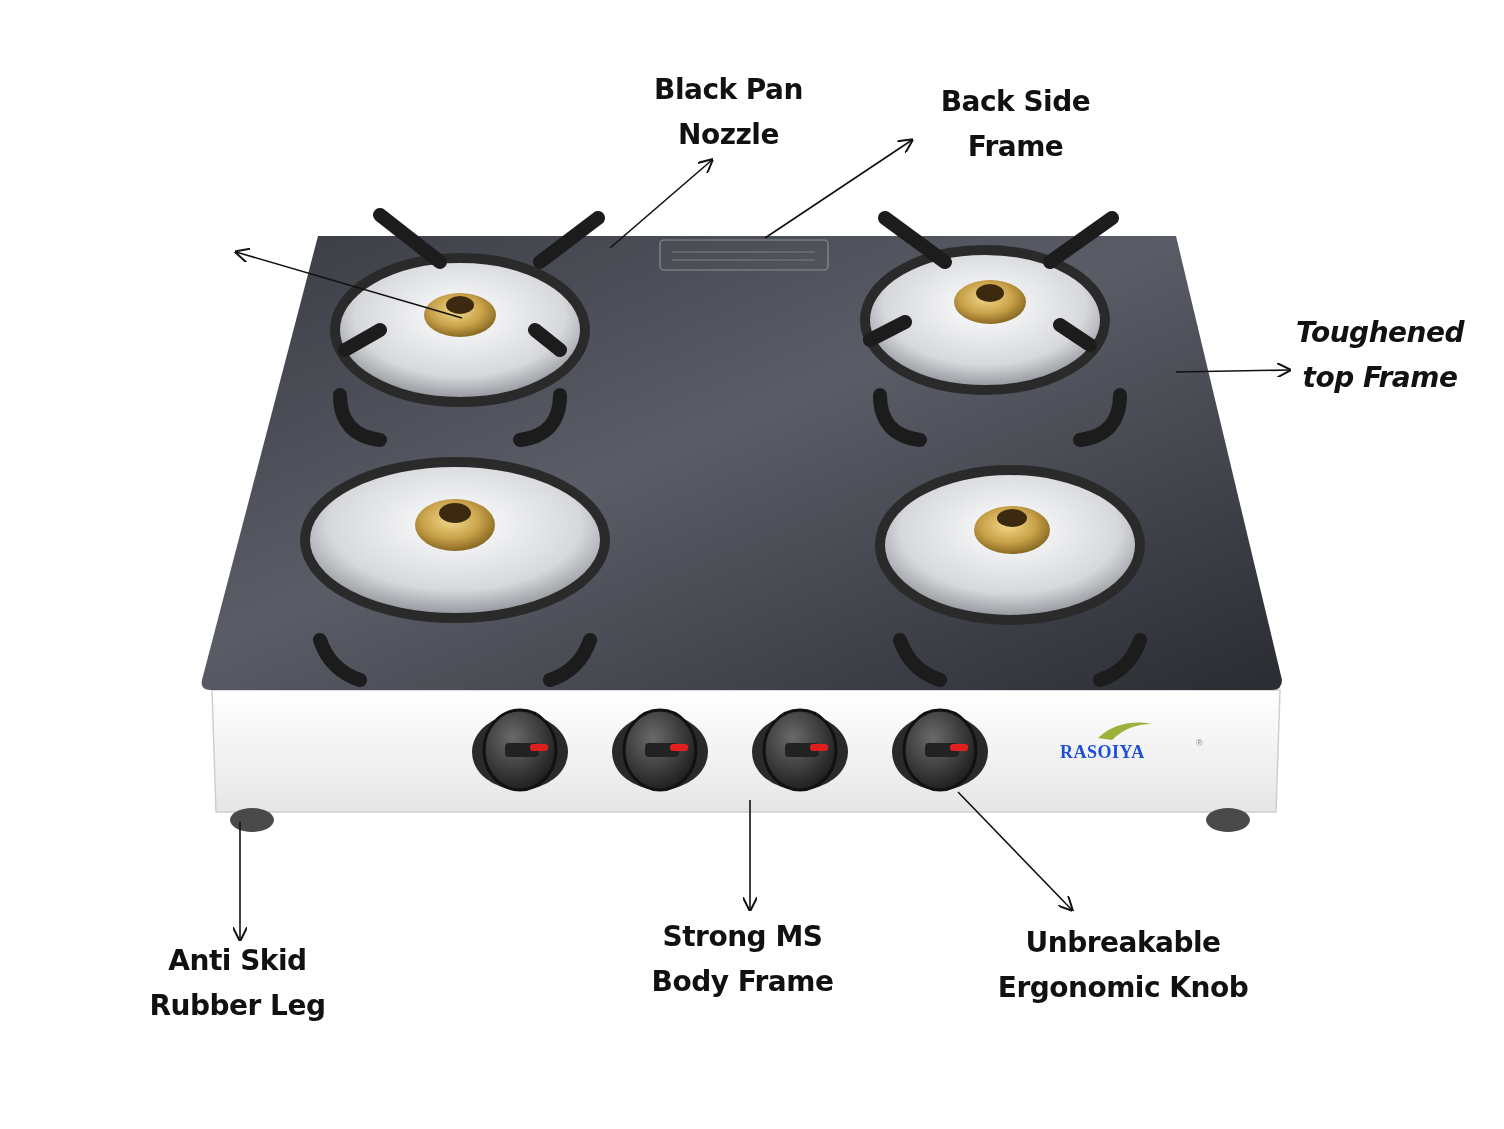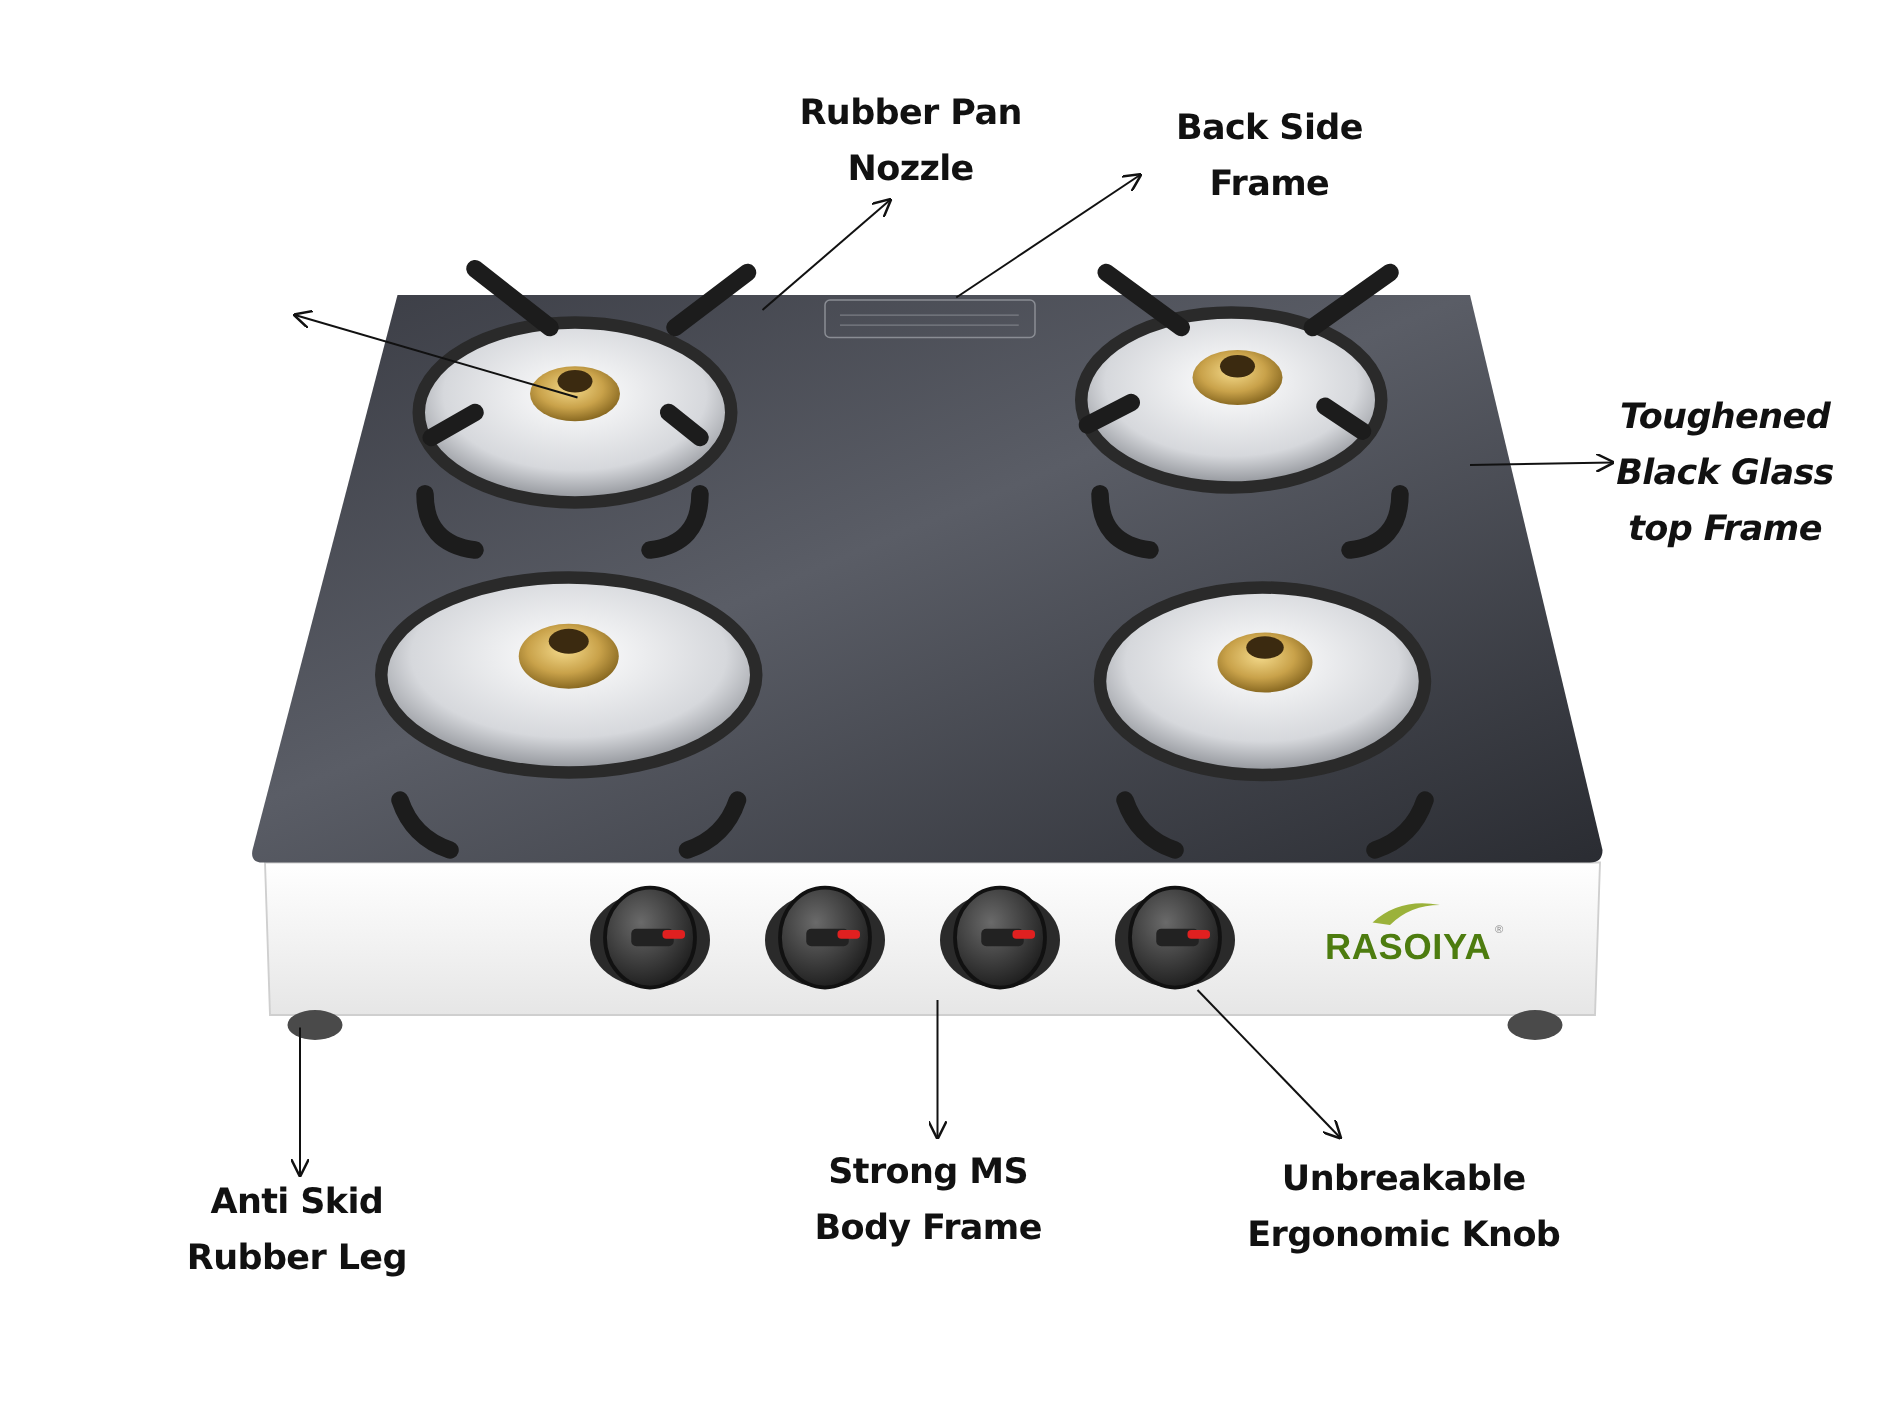--- a/index.html
+++ b/index.html
@@ -1,21 +1,21 @@
 <!DOCTYPE html>
 <html><head>
 <meta charset="utf-8">
 <style>
   html, body { margin:0; padding:0; background:#ffffff; }
   body { width:1504px; height:1129px; position:relative; overflow:hidden; font-family:"Liberation Sans", "DejaVu Sans", sans-serif; }
   .stage { position:absolute; left:0; top:0; width:1504px; height:1129px; }
   .label { position:absolute; font-family:"DejaVu Sans", "Liberation Sans", sans-serif; font-weight:bold; font-size:28px; line-height:45px; color:#111; text-align:center; white-space:nowrap; letter-spacing:-0.5px; }
   .label span { display:block; }
   svg.art { position:absolute; left:0; top:0; }
-  .brand { position:absolute; left:1060px; top:742px; font-family:Liberation Sans, sans-serif; font-weight:bold; font-size:29px; color:#4d7c0f; letter-spacing:0.5px; }
+  .brand { position:absolute; left:1060px; top:742px; font-family:Liberation Serif, serif; font-weight:bold; font-size:18px; color:#1d4ed8; letter-spacing:0.5px; }
   .brand-reg { position:absolute; left:1196px; top:738px; font-size:9px; color:#888; font-family:"Liberation Sans", sans-serif; }
 </style>
 </head>
 <body>
 
 <div class="stage">
 
   <svg class="art" width="1504" height="1129" viewBox="0 0 1504 1129">
     <defs>
       <linearGradient id="glass" x1="0" y1="0" x2="1" y2="1">
@@ -117,30 +117,29 @@
     <line x1="1176" y1="372" x2="1290" y2="370" stroke="#111" stroke-width="1.6" marker-end="url(#arrow)"></line>
     <line x1="240" y1="822" x2="240" y2="940" stroke="#111" stroke-width="1.6" marker-end="url(#arrow)"></line>
     <line x1="750" y1="800" x2="750" y2="910" stroke="#111" stroke-width="1.6" marker-end="url(#arrow)"></line>
     <line x1="958" y1="792" x2="1072" y2="910" stroke="#111" stroke-width="1.6" marker-end="url(#arrow)"></line>
   </svg>
 
   <div class="brand">RASOIYA</div>
   <div class="brand-reg">®</div>
 
   <div class="label" style="left:636px; top:67px; width:185px;">
-    <span>Rubber Pan</span>
+    <span>Black Pan</span>
     <span>Nozzle</span>
   </div>
   <div class="label" style="left:928px; top:79px; width:175px;">
     <span>Back Side</span>
     <span>Frame</span>
   </div>
   <div class="label" style="left:1285px; top:310px; width:190px;font-style:italic;">
     <span>Toughened</span>
-    <span>Black Glass</span>
     <span>top Frame</span>
   </div>
   <div class="label" style="left:140px; top:938px; width:195px;">
     <span>Anti Skid</span>
     <span>Rubber Leg</span>
   </div>
   <div class="label" style="left:640px; top:914px; width:205px;">
     <span>Strong MS</span>
     <span>Body Frame</span>
   </div>

